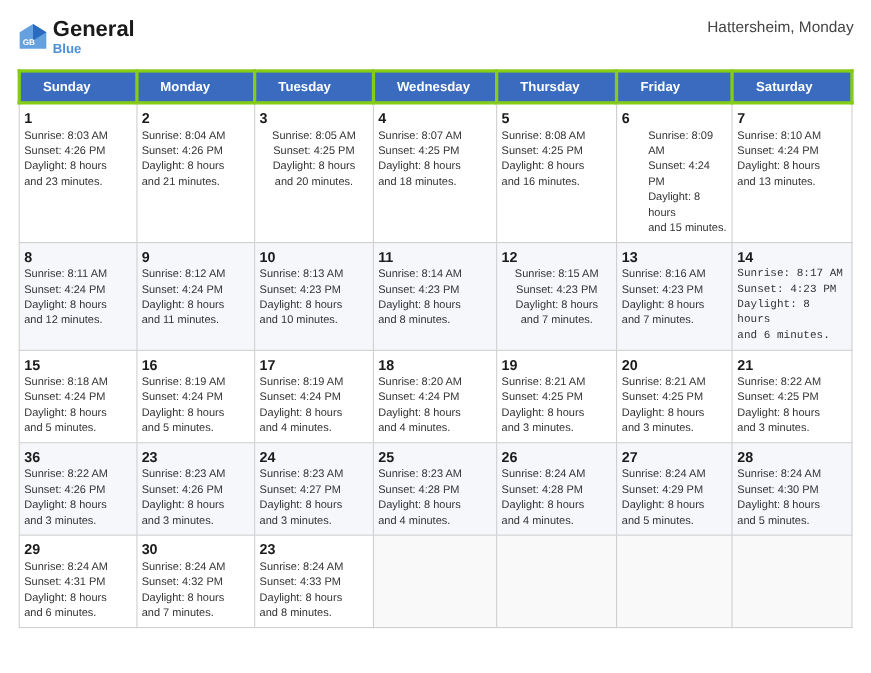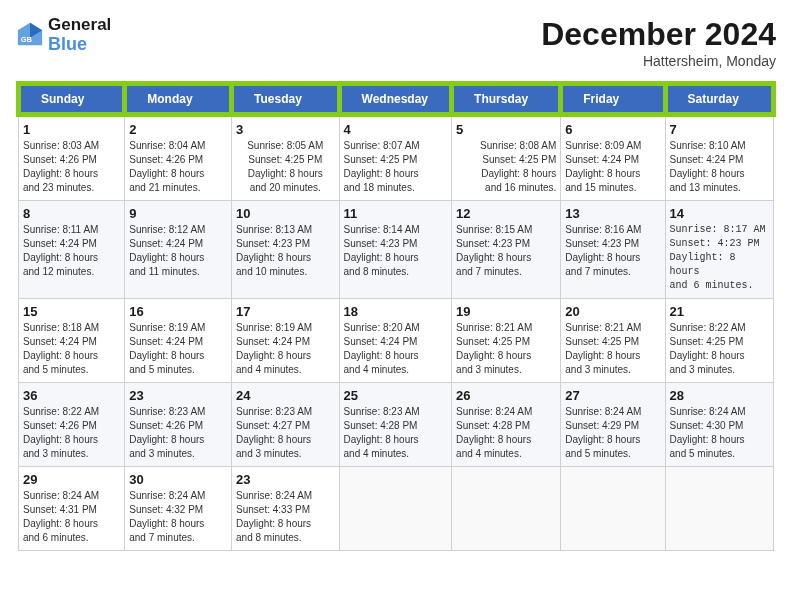--- a/index.html
+++ b/index.html
@@ -42,21 +42,21 @@
       border-collapse: collapse;
       font-size: 10.5px;
     }
     .calendar th {
       background: #3a6bbf;
       color: #fff;
       padding: 6px 20px;
       text-align: left;
       font-size: 12px;
       font-weight: bold;
-      border: 5px solid #84cc16;
+      border: 3px solid #84cc16;
     }
     .calendar td {
       vertical-align: top;
       padding: 5px 4px;
       border: 1px solid #d0d0d0;
       width: 113px;
       min-height: 80px;
       background: #fff;
     }
     .calendar tr:nth-child(even) td {
@@ -82,26 +82,25 @@
 <body>
 
 <div class="header">
   <div class="logo">
     <svg class="logo-icon" viewBox="0 0 30 30" xmlns="http://www.w3.org/2000/svg">
       <polygon points="15,2 28,10 28,26 2,26 2,10" fill="#4a90d9" opacity="0.85"></polygon>
       <polygon points="15,2 28,10 15,18" fill="#2a6abf"></polygon>
       <text x="5" y="22" font-size="8" fill="white" font-weight="bold">GB</text>
     </svg>
     <div>
-      <div style="font-size:17px;font-weight:bold;color:#1a1a1a;line-height:1.1;">General</div>
-      <div style="font-size:18px;font-weight:bold;color:#4a90d9;line-height:1.1;">Blue</div>
+      <div style="font-size:20px;font-weight:bold;color:#1a1a1a;line-height:1.1;">General</div>
+      <div style="font-size:12px;font-weight:bold;color:#4a90d9;line-height:1.1;">Blue</div>
     </div>
   </div>
   <div class="title-block">
-    <div class="month-title">December 2024</div>
     <div class="location">Hattersheim, Monday</div>
   </div>
 </div>
 
 <table class="calendar">
   <thead>
     <tr>
 
     <th>Sunday</th>
         <th>Monday</th>
@@ -137,28 +136,28 @@
         </td>
         <td>
           <span class="day-num">4</span>
           <div class="day-info" style="white-space: pre-line;">Sunrise: 8:07 AM
 Sunset: 4:25 PM
 Daylight: 8 hours
 and 18 minutes.</div>
         </td>
         <td>
           <span class="day-num">5</span>
-          <div class="day-info" style="white-space: pre-line; text-align: right;">Sunrise: 8:08 AM
+          <div class="day-info" style="white-space: pre-line;">Sunrise: 8:08 AM
 Sunset: 4:25 PM
 Daylight: 8 hours
 and 16 minutes.</div>
         </td>
         <td>
           <span class="day-num">6</span>
-          <div class="day-info" style="white-space: pre-line;">Sunrise: 8:09 AM
+          <div class="day-info" style="white-space: pre-line; margin-left: 24px;">Sunrise: 8:09 AM
 Sunset: 4:24 PM
 Daylight: 8 hours
 and 15 minutes.</div>
         </td>
         <td>
           <span class="day-num">7</span>
           <div class="day-info" style="white-space: pre-line;">Sunrise: 8:10 AM
 Sunset: 4:24 PM
 Daylight: 8 hours
 and 13 minutes.</div>
@@ -188,21 +187,21 @@
         </td>
         <td>
           <span class="day-num">11</span>
           <div class="day-info" style="white-space: pre-line;">Sunrise: 8:14 AM
 Sunset: 4:23 PM
 Daylight: 8 hours
 and 8 minutes.</div>
         </td>
         <td>
           <span class="day-num">12</span>
-          <div class="day-info" style="white-space: pre-line;">Sunrise: 8:15 AM
+          <div class="day-info" style="white-space: pre-line; text-align: center;">Sunrise: 8:15 AM
 Sunset: 4:23 PM
 Daylight: 8 hours
 and 7 minutes.</div>
         </td>
         <td>
           <span class="day-num">13</span>
           <div class="day-info" style="white-space: pre-line;">Sunrise: 8:16 AM
 Sunset: 4:23 PM
 Daylight: 8 hours
 and 7 minutes.</div>

